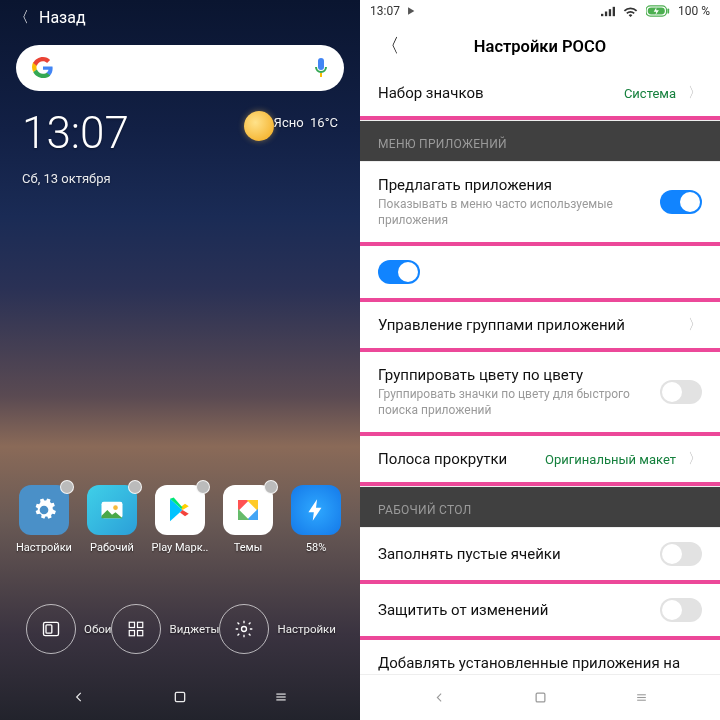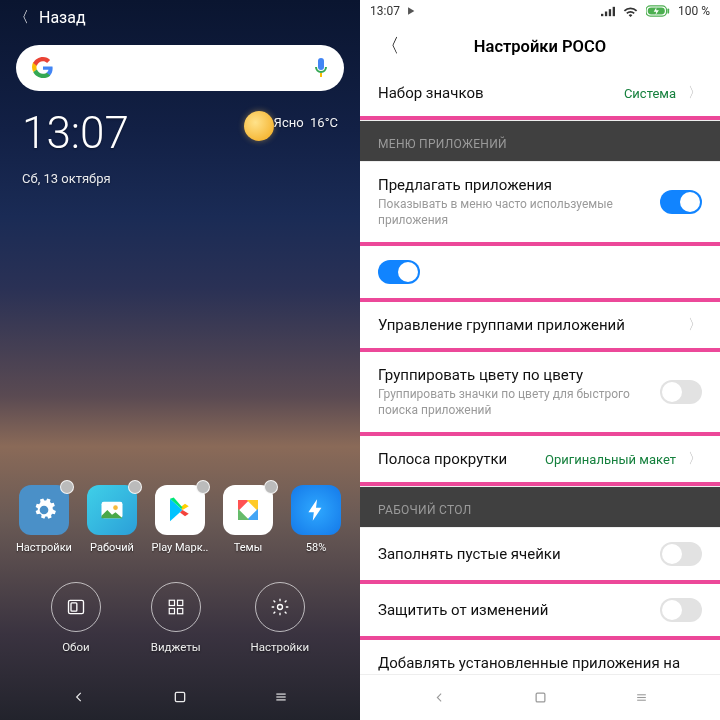--- a/index.html
+++ b/index.html
@@ -24,21 +24,21 @@
 .app{display:flex;flex-direction:column;align-items:center;gap:6px;width:60px;position:relative}
 .appicon{width:50px;height:50px;border-radius:12px;display:flex;align-items:center;justify-content:center;position:relative}
 .appicon.settings{background:#4a90c8}
 .appicon.gallery{background:linear-gradient(135deg,#3fd0e8,#2b9fd8)}
 .appicon.play{background:#fff}
 .appicon.themes{background:#fff}
 .appicon.speed{background:radial-gradient(circle,#2ea8ff,#1478e8)}
 .badge{position:absolute;top:-5px;right:-5px;width:14px;height:14px;border-radius:50%;background:#bbb;border:1.5px solid rgba(255,255,255,.85)}
 .applabel{font-size:11px;color:#fff;text-shadow:0 1px 2px rgba(0,0,0,.6);white-space:nowrap;max-width:62px;overflow:hidden;text-overflow:ellipsis}
 .options{position:absolute;bottom:66px;left:0;right:0;display:flex;justify-content:space-around;padding:0 26px}
-.opt{display:flex;flex-direction:column;align-items:center;gap:8px}
+.opt{display:flex;flex-direction:row;align-items:center;gap:8px}
 .optcircle{width:50px;height:50px;border:1px solid rgba(255,255,255,.65);border-radius:50%;display:flex;align-items:center;justify-content:center}
 .optlabel{font-size:11.5px;color:#eee;text-shadow:0 1px 2px rgba(0,0,0,.6)}
 .navbar{position:absolute;bottom:0;left:0;right:0;height:46px;display:flex;align-items:center;justify-content:space-evenly}
 .navbtn{width:44px;height:44px;display:flex;align-items:center;justify-content:center;opacity:.9}
 
 
 .right{background:#fff;color:#000;display:flex;flex-direction:column}
 .status{height:22px;display:flex;align-items:center;padding:0 10px;font-size:12px;color:#333}
 .sl{display:flex;align-items:center;gap:6px}
 .sr{margin-left:auto;display:flex;align-items:center;gap:8px}

